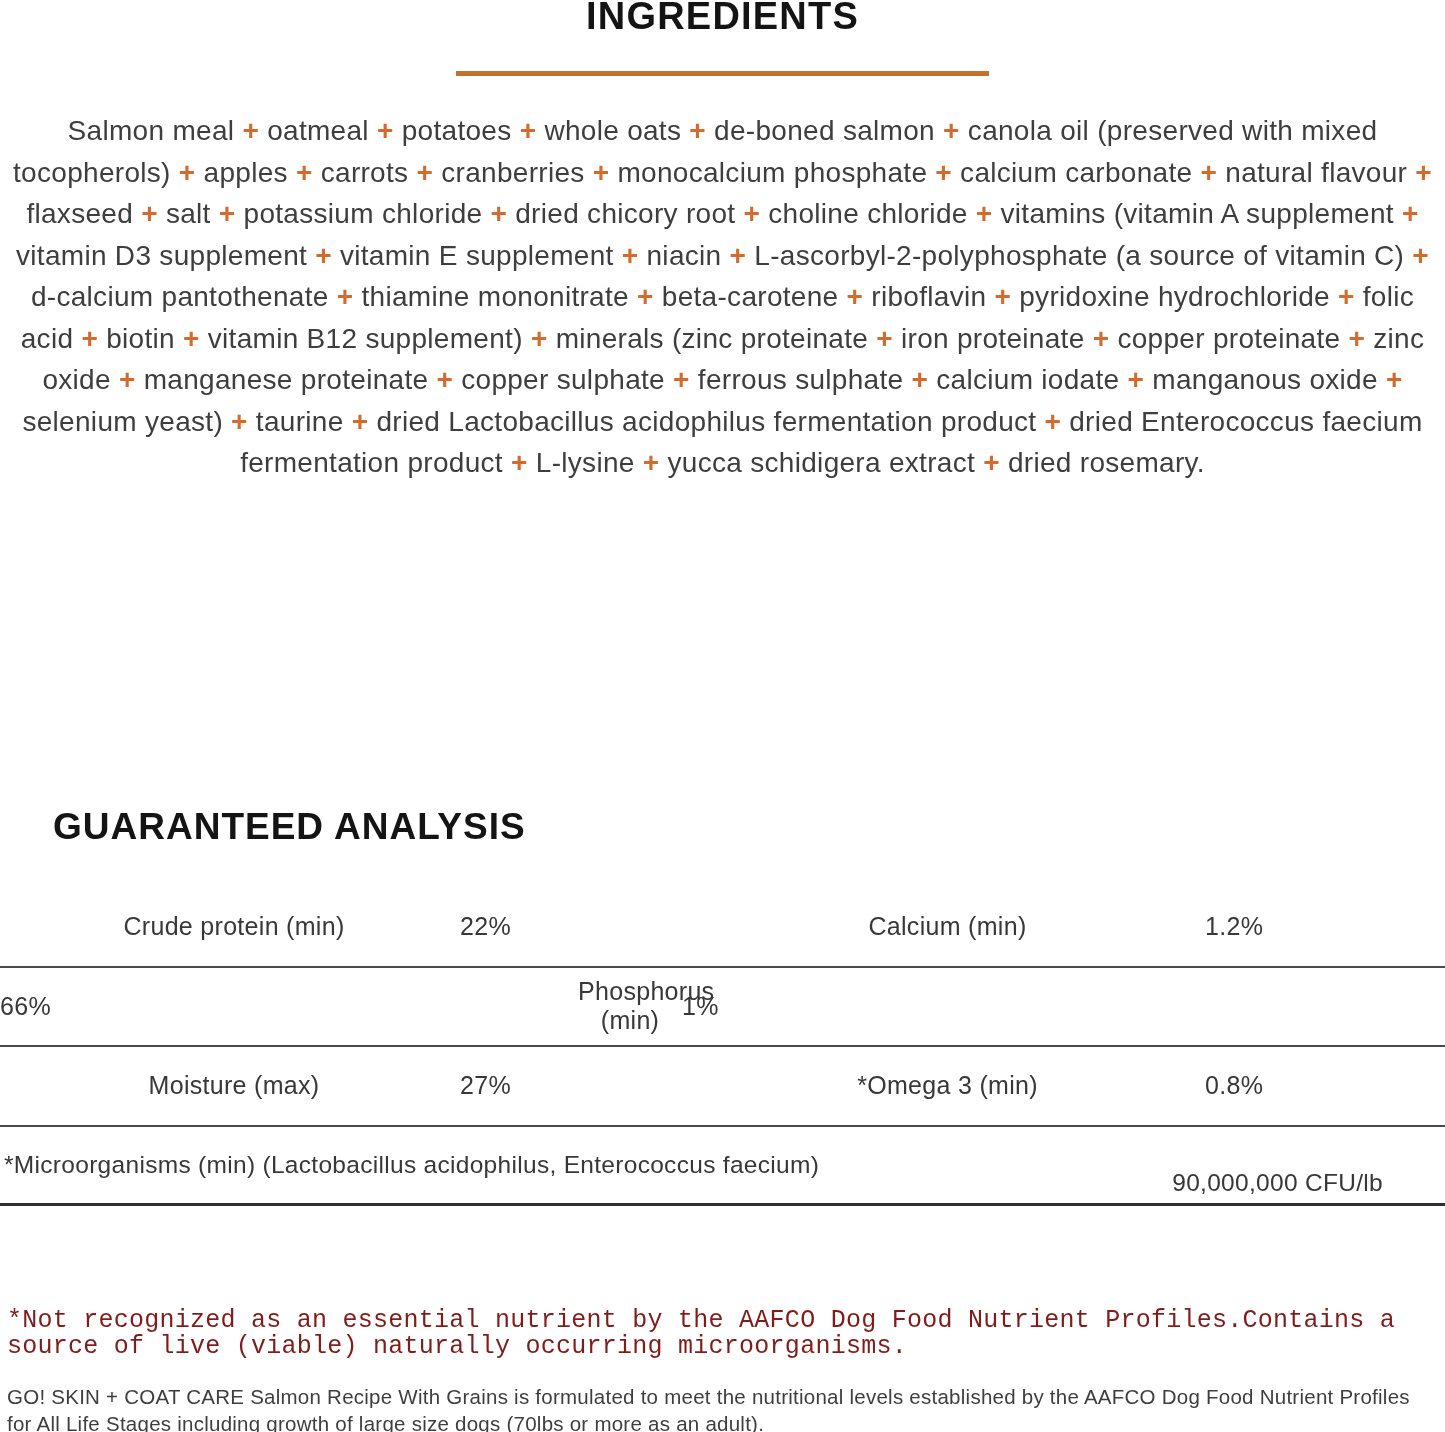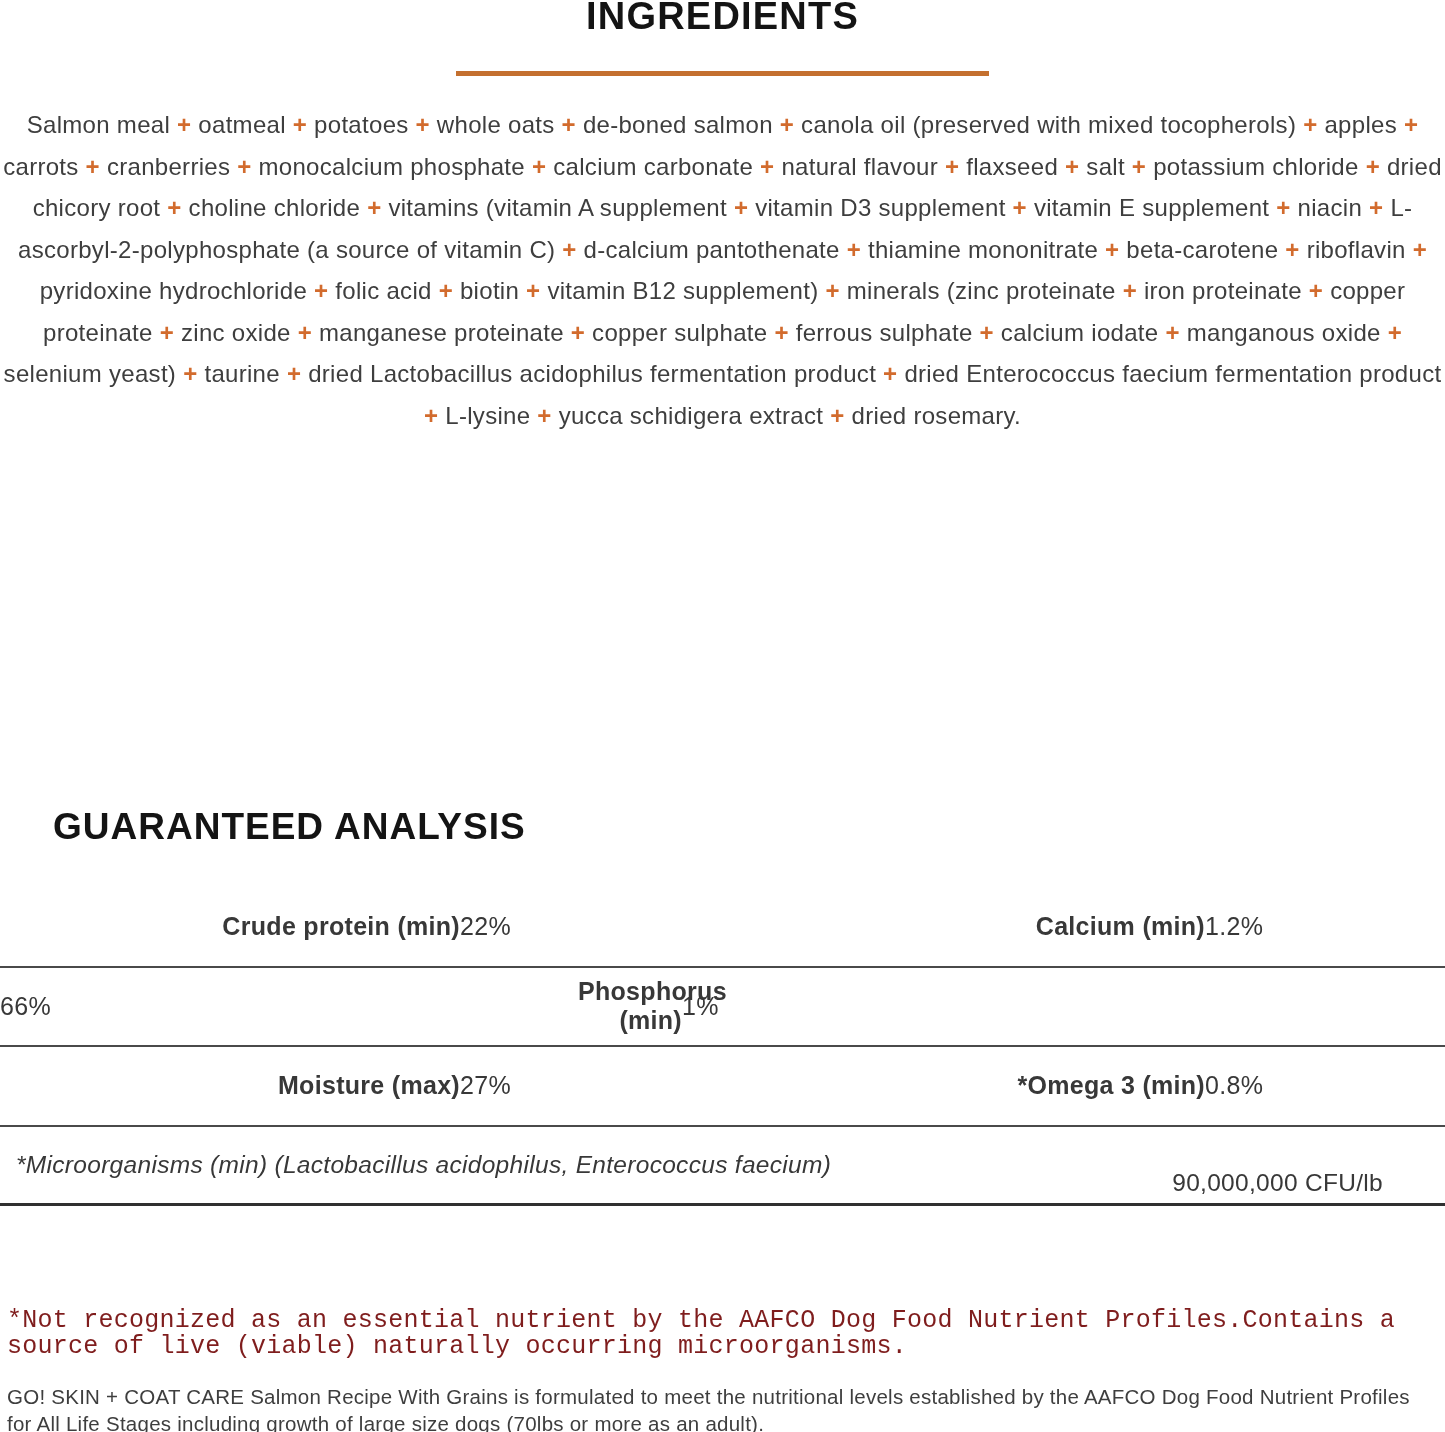--- a/index.html
+++ b/index.html
@@ -22,23 +22,23 @@
     line-height: 48px;
   }
   .title-rule {
     position: absolute; top: 71px; left: 456px;
     width: 533px; height: 5px;
     background: #c4702f;
   }
 
   
   .ingredients {
-    position: absolute; top: 104px; left: 3px; right: 3px;
+    position: absolute; top: 110px; left: 3px; right: 3px;
     text-align: center;
-    font-size: 24px; line-height: 41.5px; letter-spacing: 0.3px;
+    font-size: 28px; line-height: 41.5px; letter-spacing: 0.3px;
     color: #3e3e3e;
   }
   .plus { color: #d26b2d; font-weight: 600; }
 
   
   .ga-heading {
     position: absolute; top: 806px; left: 8px;
     font-size: 37px; font-weight: 700; letter-spacing: 1px;
     color: #141414;
     margin-left: 45px;
@@ -48,31 +48,31 @@
   .ga-table { position: absolute; top: 888px; left: 0; width: 1445px; }
   .ga-row {
     display: grid;
     grid-template-columns: 460px 110px 112px 523px 115px 125px;
     align-items: center;
     height: 79.5px;
     border-bottom: 2px solid #4a4a4a;
     font-size: 25px; letter-spacing: 0.3px;
     color: #383838;
   }
-  .ga-row .lbl { padding-left: 8px; text-align: right; font-weight: bold; }
+  .ga-row .lbl { padding-left: 8px; text-align: center; }
   .ga-row .val { text-align: left; }
   .ga-row .gap { }
   .micro-row {
     display: flex; align-items: center;
     height: 79px;
     border-bottom: 3px solid #303030;
     font-size: 24.5px; letter-spacing: 0.3px;
     color: #383838;
   }
-  .micro-row .lbl { padding-left: 16px; font-style: italic; }
+  .micro-row .lbl { padding-left: 4px; }
   .micro-row .val { margin-left: auto; padding-right: 62px; margin-top: 36px; }
 
   
   .footnote-1 {
     position: absolute; top: 1308px; left: 7px; right: 8px;
     font-size: 25px; line-height: 26px; letter-spacing: 0.25px;
     color: #7f1d1d;
     font-family: Liberation Mono, monospace;
   }
   .footnote-2 {

